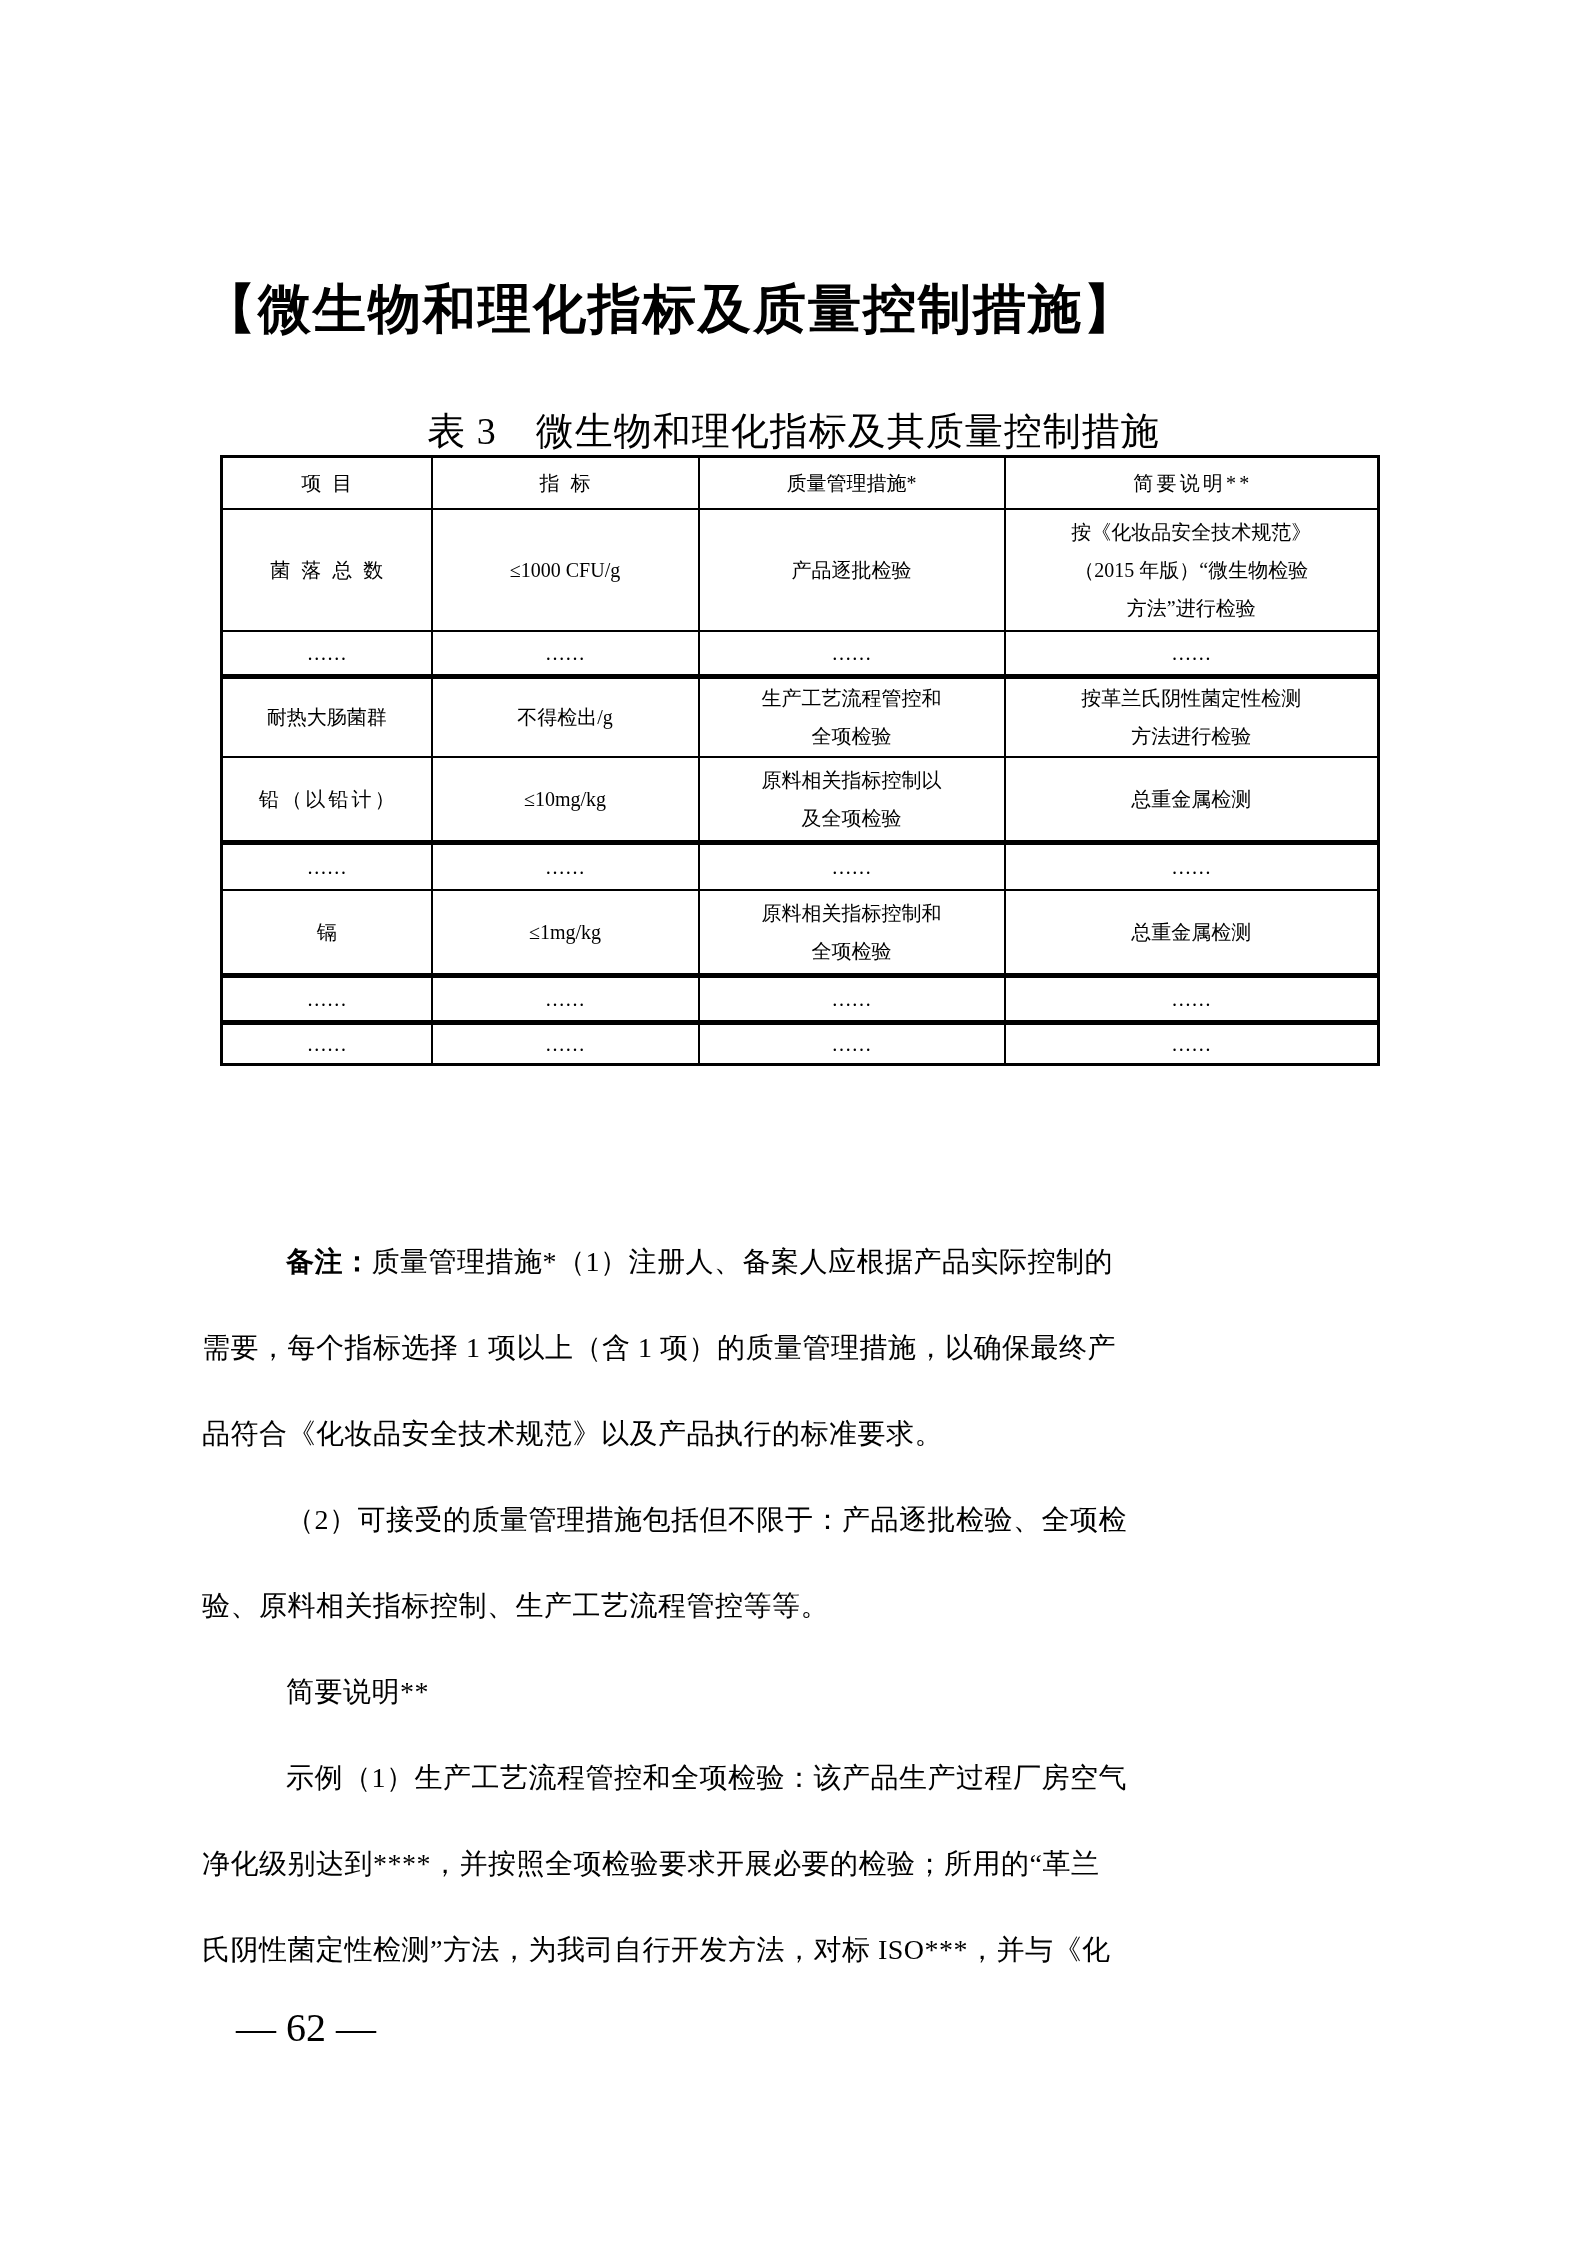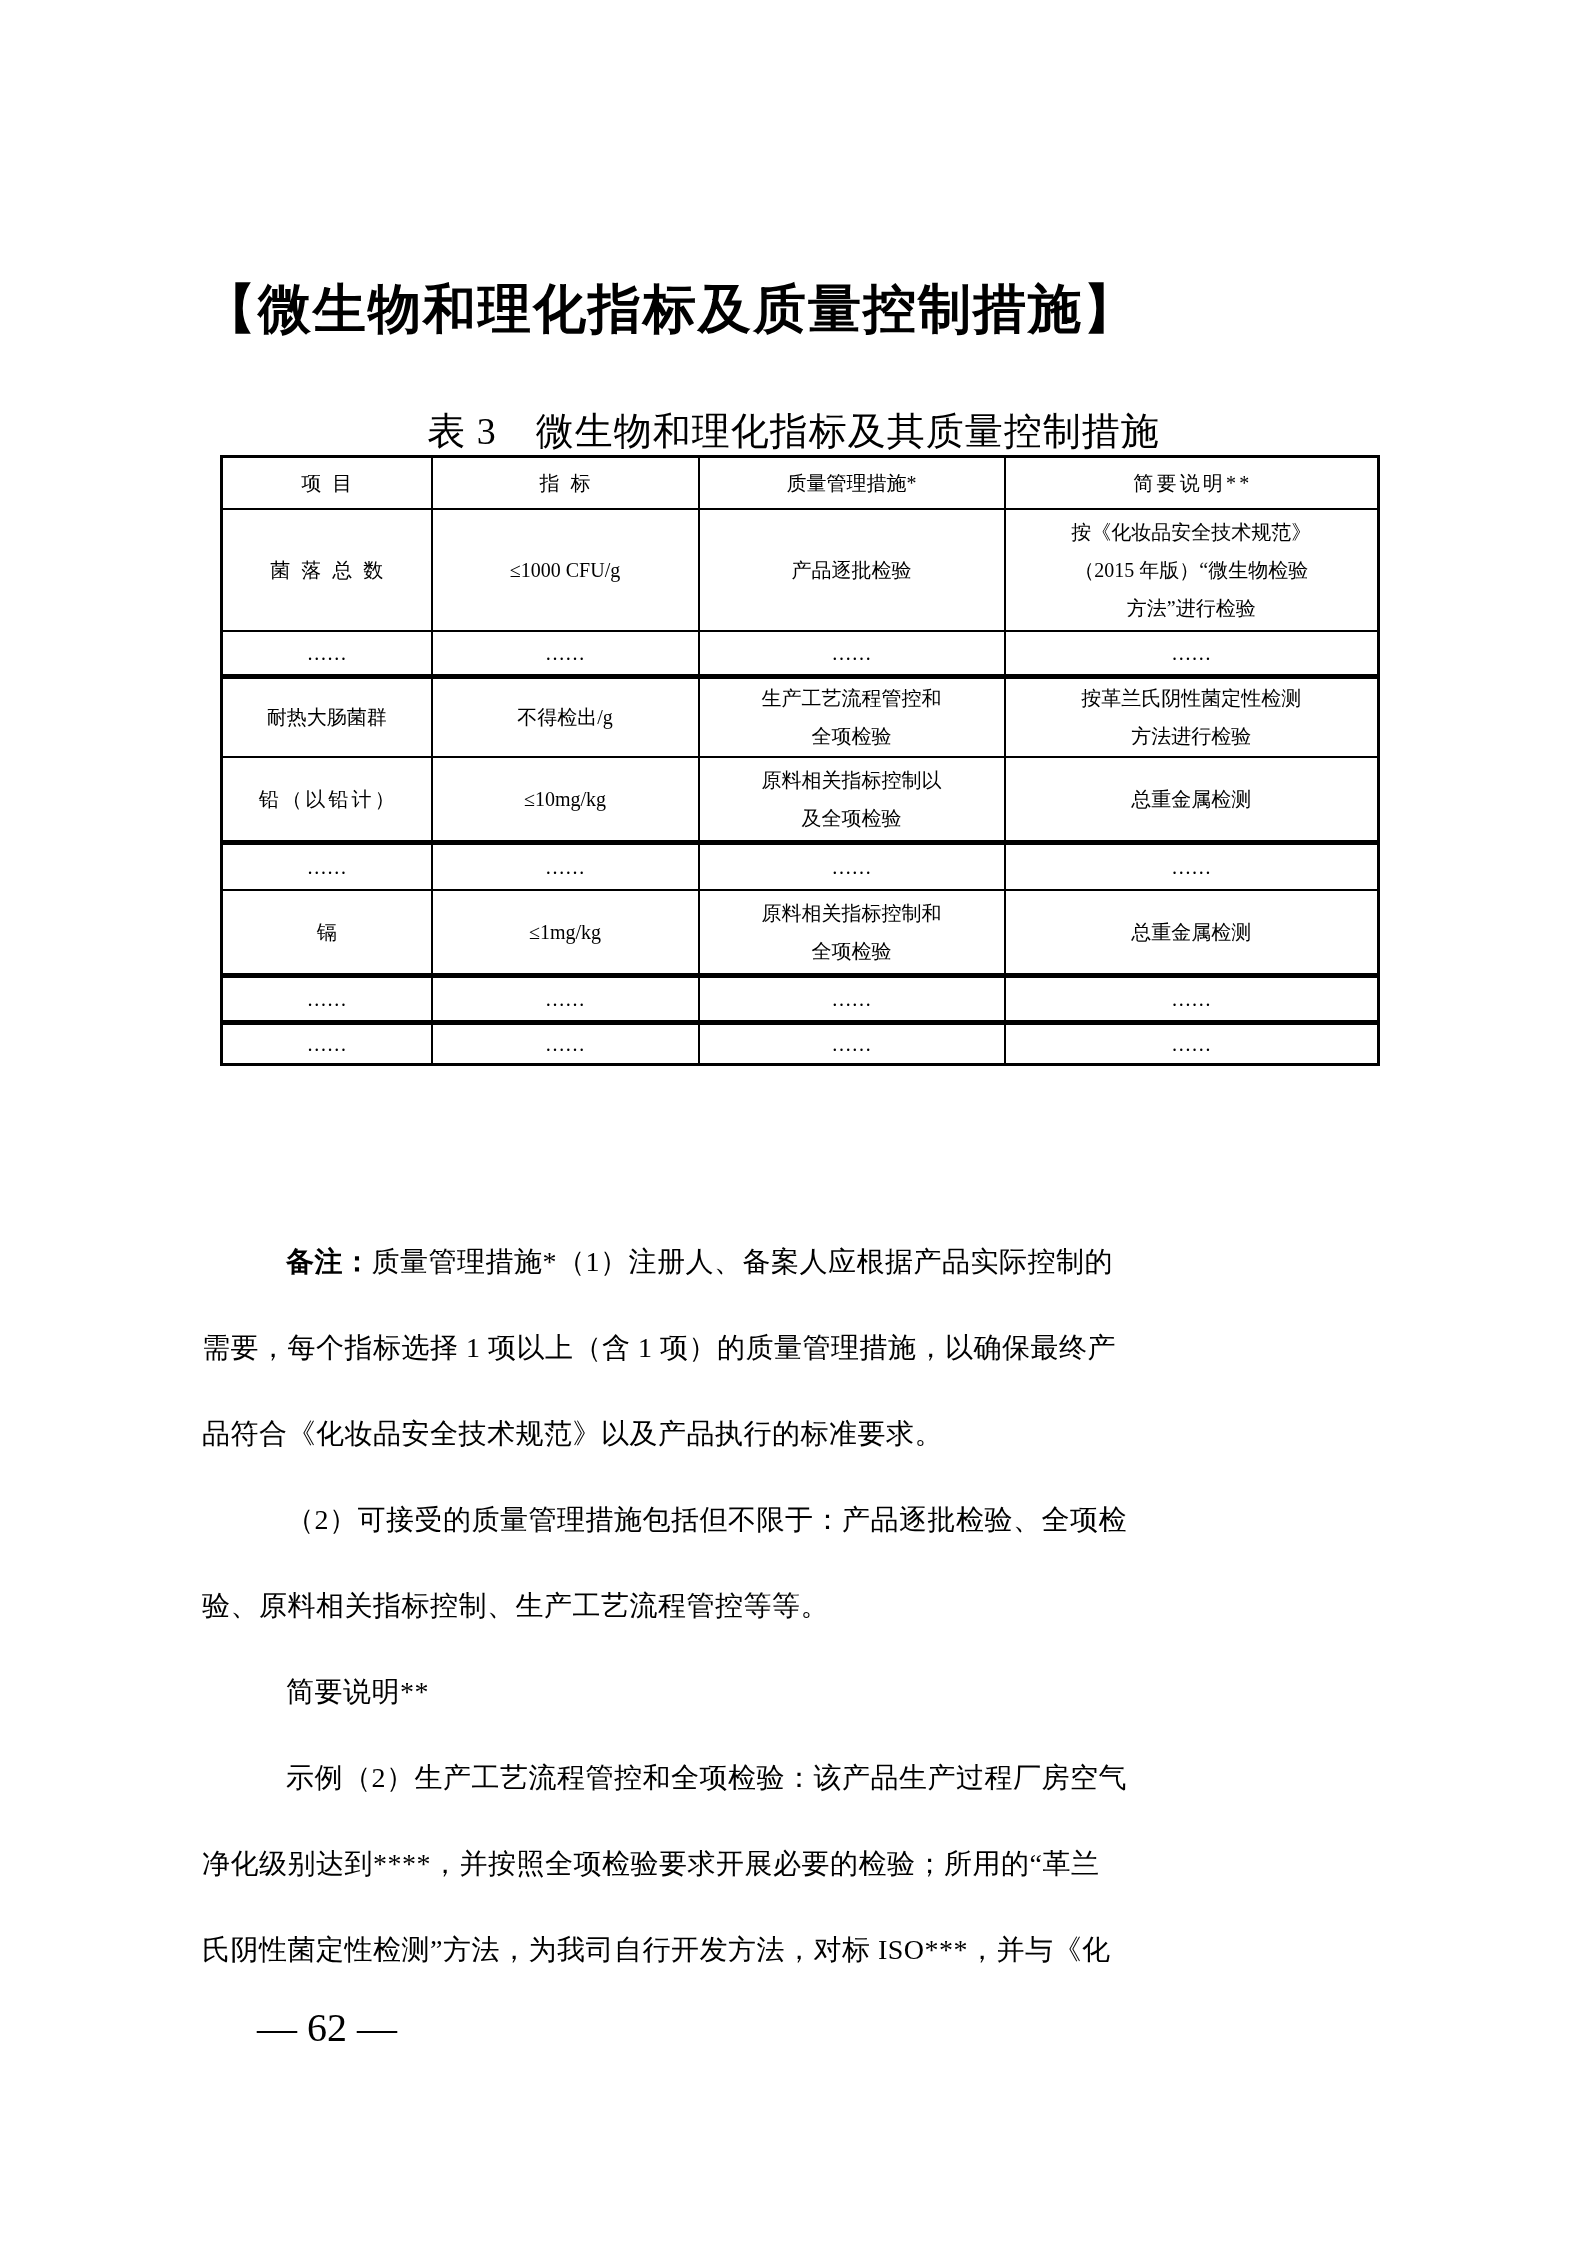--- a/index.html
+++ b/index.html
@@ -40,21 +40,21 @@
     font-size:28px;
   }
   .nline {
     height:86px; line-height:86px;
     white-space:nowrap; letter-spacing:0.5px;
   }
   .indent { padding-left:84px; }
   .b { font-weight:bold; }
   .footer {
     position:absolute; left:236px; top:2004px;
-    font-size:40px; white-space:nowrap;margin-left:21px;
+    font-size:40px; white-space:nowrap;
   }
 </style>
 </head>
 <body>
 
 <div class="heading">【微生物和理化指标及质量控制措施】</div>
 
 <div class="tbl-title">表 3　微生物和理化指标及其质量控制措施</div>
 
 <table class="main">
@@ -130,18 +130,18 @@
   </tbody>
 </table>
 
 <div class="notes">
   <div class="nline indent"><span class="b">备注：</span><span>质量管理措施*（1）注册人、备案人应根据产品实际控制的</span></div>
   <div class="nline">需要，每个指标选择 1 项以上（含 1 项）的质量管理措施，以确保最终产</div>
   <div class="nline">品符合《化妆品安全技术规范》以及产品执行的标准要求。</div>
   <div class="nline indent">（2）可接受的质量管理措施包括但不限于：产品逐批检验、全项检</div>
   <div class="nline">验、原料相关指标控制、生产工艺流程管控等等。</div>
   <div class="nline indent">简要说明**</div>
-  <div class="nline indent">示例（2）生产工艺流程管控和全项检验：该产品生产过程厂房空气</div>
+  <div class="nline indent">示例（1）生产工艺流程管控和全项检验：该产品生产过程厂房空气</div>
   <div class="nline">净化级别达到****，并按照全项检验要求开展必要的检验；所用的“革兰</div>
   <div class="nline">氏阴性菌定性检测”方法，为我司自行开发方法，对标 ISO***，并与《化</div>
 </div>
 
 <div class="footer">— 62 —</div>
 
 </body></html>

